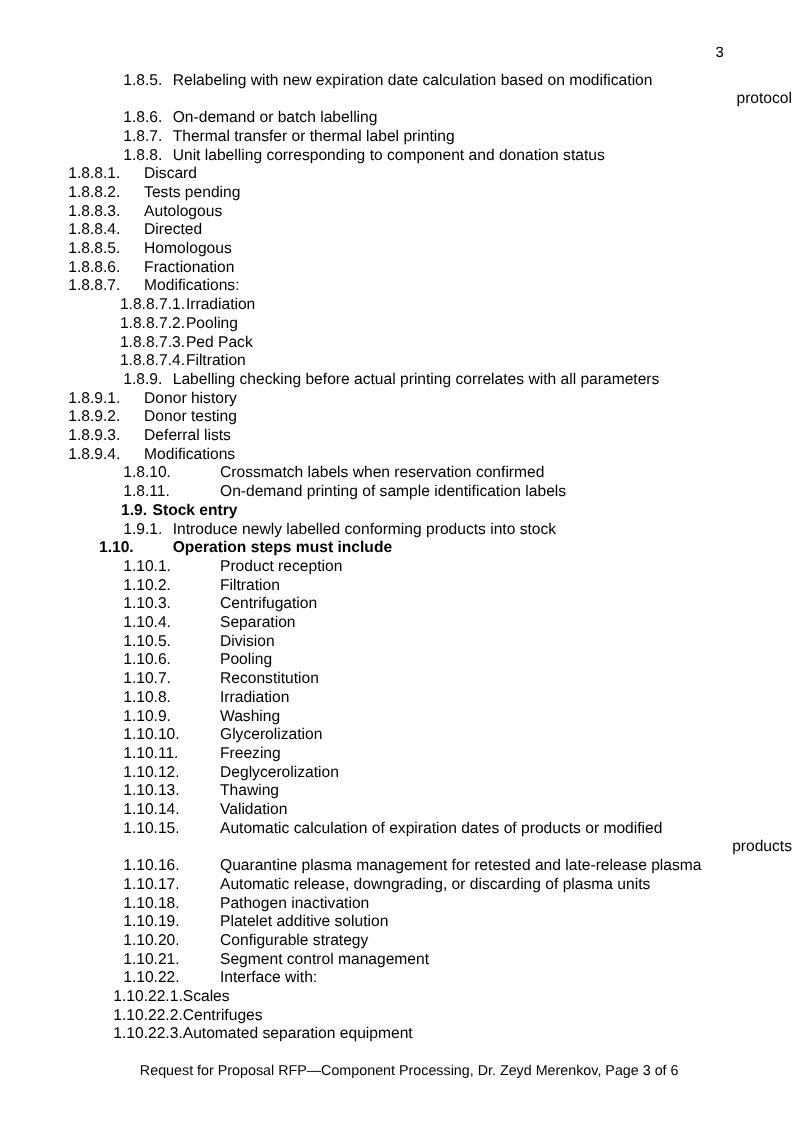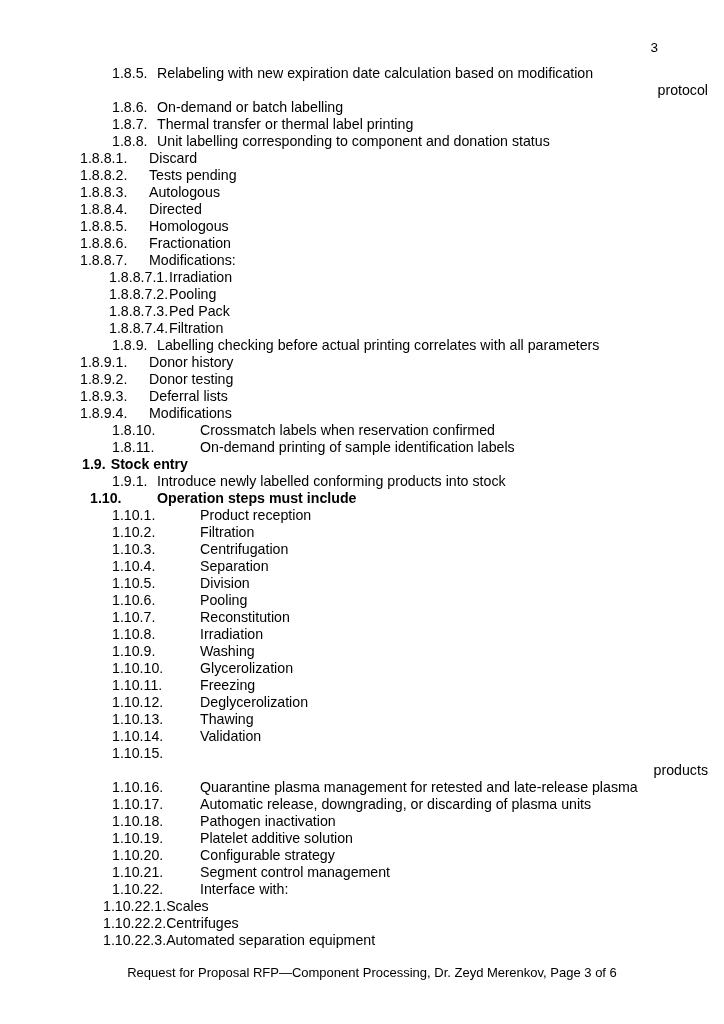--- a/index.html
+++ b/index.html
@@ -21,32 +21,32 @@
   .pagenum {
     position: absolute;
     top: 39px;
     right: 66px;
     font-size: 13.5px;
   }
   .content {
     position: absolute;
     top: 65px;
     left: 0;
-    right: 16px;
+    right: 4px;
   }
   .row { display: flex; }
   .num { flex: 0 0 auto; }
   .txt { white-space: nowrap; }
 
   .l2a, .l2b { font-weight: 700; }
-  .l2a { margin-left: 82px; text-align: center; }  .l2a .num { margin-right: 5px; }
+  .l2a { margin-left: 110px; text-align: center; }  .l2a .num { margin-right: 5px; }
   .l2b { margin-left: 90px; }  .l2b .num { width: 67px; }
   .l3a { margin-left: 112px; } .l3a .num { width: 45px; }
   .l3b { margin-left: 112px; align-items: flex-end; } .l3b .num { width: 88px; }
-  .l4  { margin-left: 80px; } .l4 .num  { width: 69px; }
+  .l4  { margin-left: 62px; } .l4 .num  { width: 69px; }
   .l5  { margin-left: 109px; } .l5 .num  { width: 60px; }
   .l4b { margin-left: 103px; }
   .cont { margin-left: 133px; white-space: nowrap; text-align: right; }
 
   .footer {
     position: absolute;
     top: 964px;
     left: 10px;
     width: 100%;
     text-align: center;
@@ -211,20 +211,21 @@
       <div class="row l3b">
     <span class="num">1.10.13.</span>
     <span class="txt">Thawing</span>
   </div>
       <div class="row l3b">
     <span class="num">1.10.14.</span>
     <span class="txt">Validation</span>
   </div>
       <div class="row l3b">
     <span class="num">1.10.15.</span>
+    <span class="txt">Automatic calculation of expiration dates of products or modified</span>
   </div>
       <div class="cont">products</div>
       <div class="row l3b">
     <span class="num">1.10.16.</span>
     <span class="txt">Quarantine plasma management for retested and late-release plasma</span>
   </div>
       <div class="row l3b">
     <span class="num">1.10.17.</span>
     <span class="txt">Automatic release, downgrading, or discarding of plasma units</span>
   </div>

